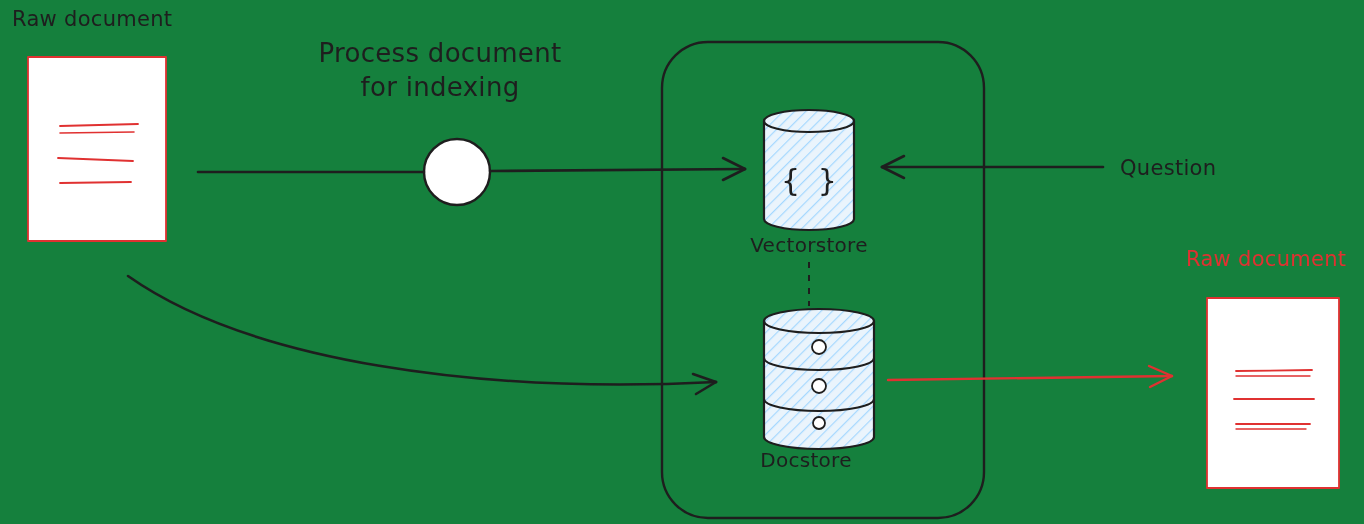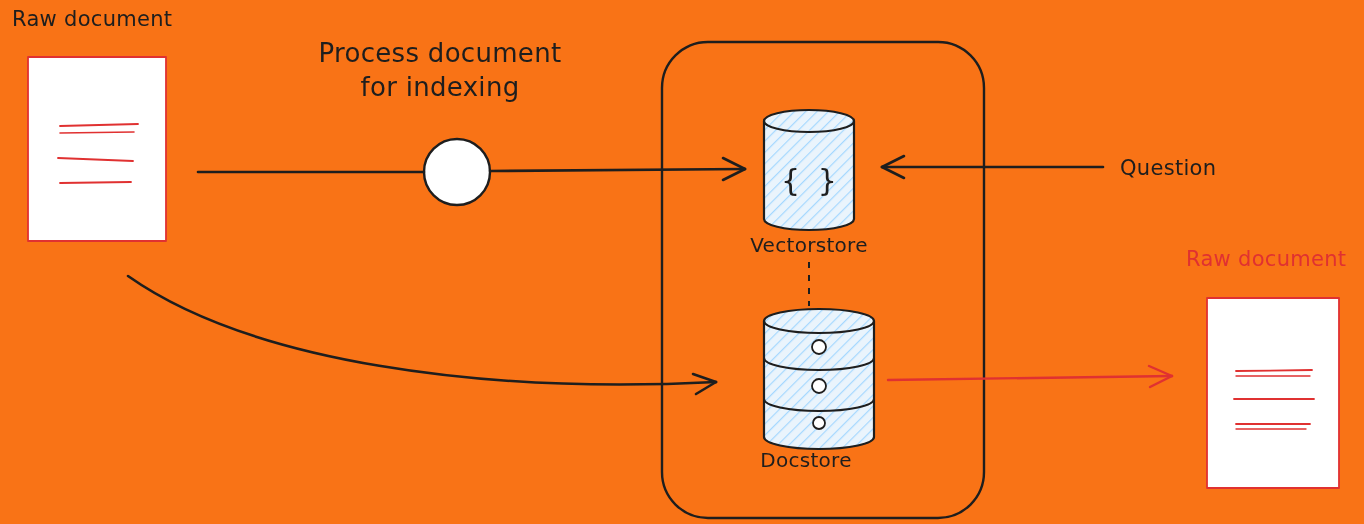--- a/index.html
+++ b/index.html
@@ -4,21 +4,21 @@
 <style>
   html, body {
     margin: 0;
     padding: 0;
     background: #ffffff;
   }
   .stage {
     position: relative;
     width: 1364px;
     height: 524px;
-    background: #f97316;
+    background: #15803d;
     overflow: hidden;
   }
   svg {
     display: block;
   }
   svg text {
     font-family: "DejaVu Sans", sans-serif;
     fill: #1e1e1e;
     letter-spacing: 0.3px;
   }

